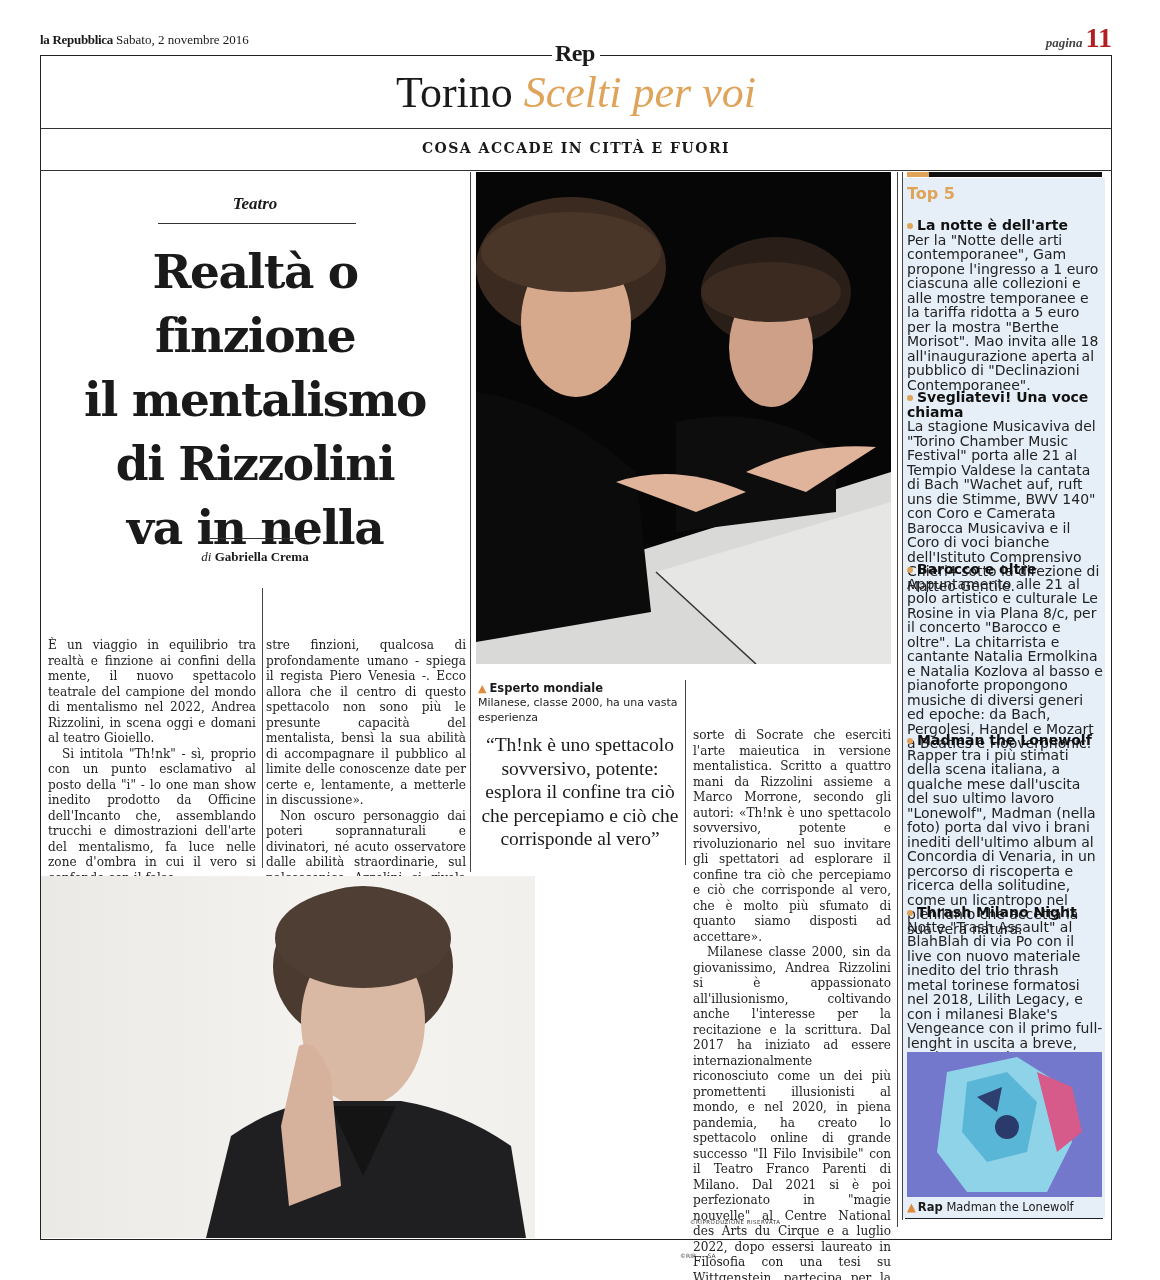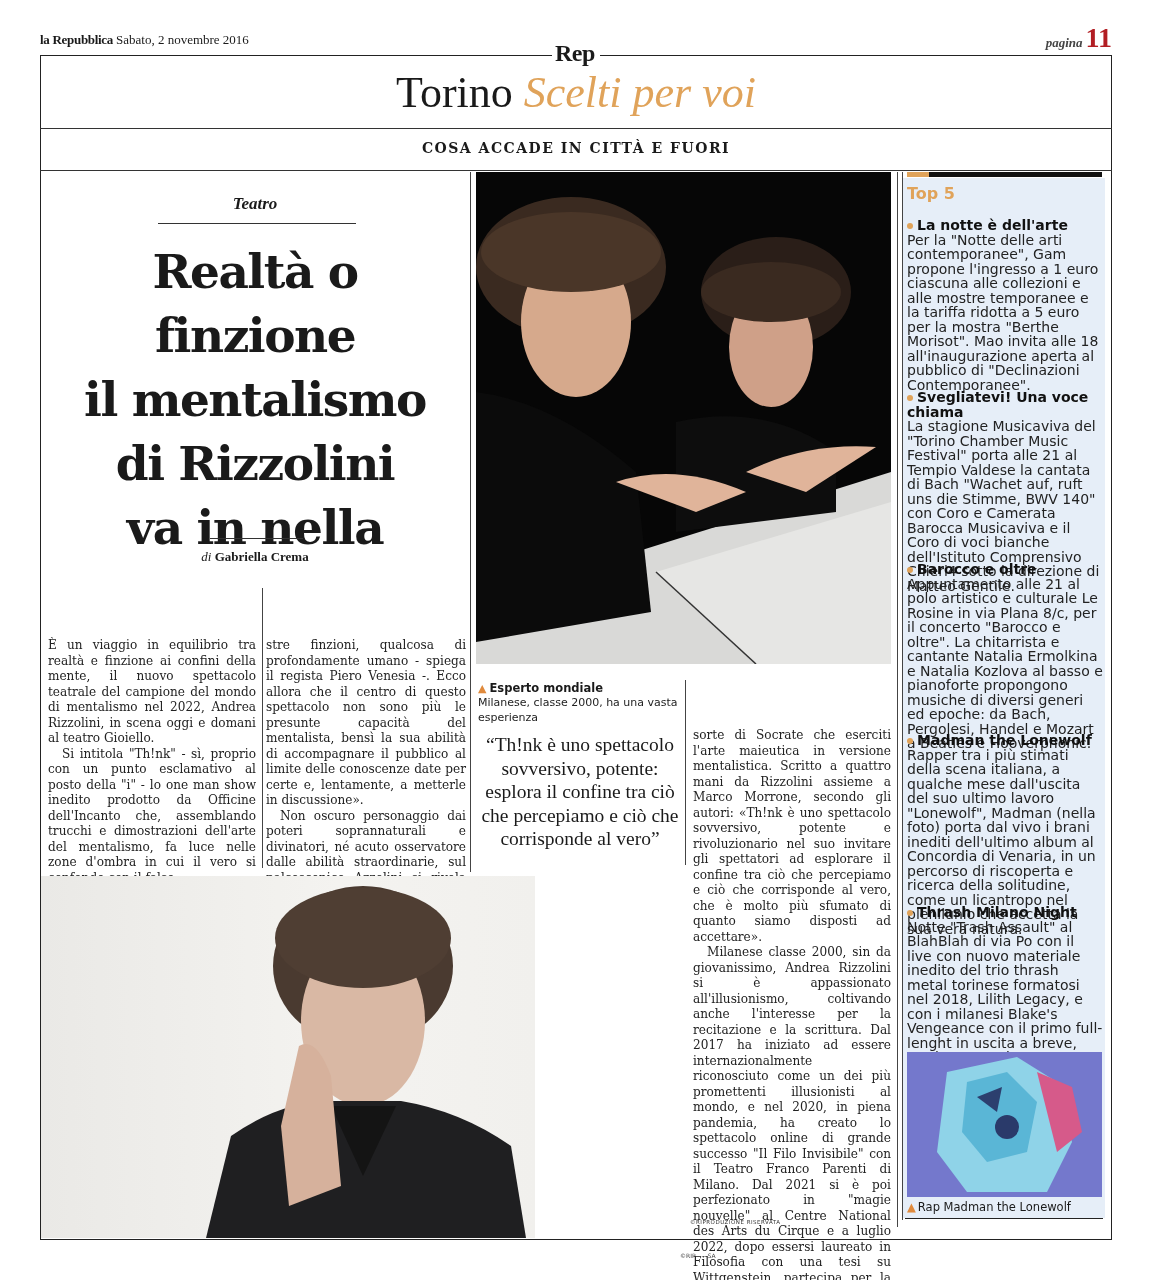--- a/index.html
+++ b/index.html
@@ -54,21 +54,21 @@
   .sidebar-topbar .accent { position: absolute; left: 0; top: 0; width: 22px; height: 5px; background: #e0a35a; }
   .top5-title { position: absolute; left: 907px; top: 184px; font-family: "DejaVu Sans", sans-serif; font-weight: bold; font-size: 16px; color: #e0a35a; }
   .top-item { position: absolute; left: 907px; width: 196px; font-family: "DejaVu Sans", sans-serif; font-size: 14px; line-height: 14.5px; color: #222; }
   .top-item .t { font-weight: bold; color: #111; }
   .top-item .dot { display: inline-block; width: 6px; height: 6px; border-radius: 50%; background: #e0a35a; margin-right: 4px; vertical-align: 1px; }
   .sig { font-weight: bold; color: #111; }
 
   .side-photo { position: absolute; left: 907px; top: 1052px; width: 195px; height: 145px; overflow: hidden; background: linear-gradient(135deg, #6e73c8 0%, #7f87d6 40%, #8a7bc9 100%); }
   .side-cap { position: absolute; left: 907px; top: 1200px; font-family: "DejaVu Sans", sans-serif; font-size: 11.5px; }
   .side-cap .tri { color: #e08a3c; margin-right: 2px; }
-  .side-cap b { font-weight: normal; }
+  .side-cap b { font-weight: bold; }
   .side-bottom-rule { position: absolute; left: 905px; top: 1218px; width: 198px; border-top: 1.5px solid #222; }
 
   .footer-mark { position: absolute; left: 680px; top: 1252px; font-family: "DejaVu Sans", sans-serif; font-size: 6px; color: #444; }
 </style>
 </head>
 <body>
 
 <div class="masthead-top">
   <span class="paper-name">la Repubblica</span>
   <span class="paper-date">Sabato, 2 novembre 2016</span>

